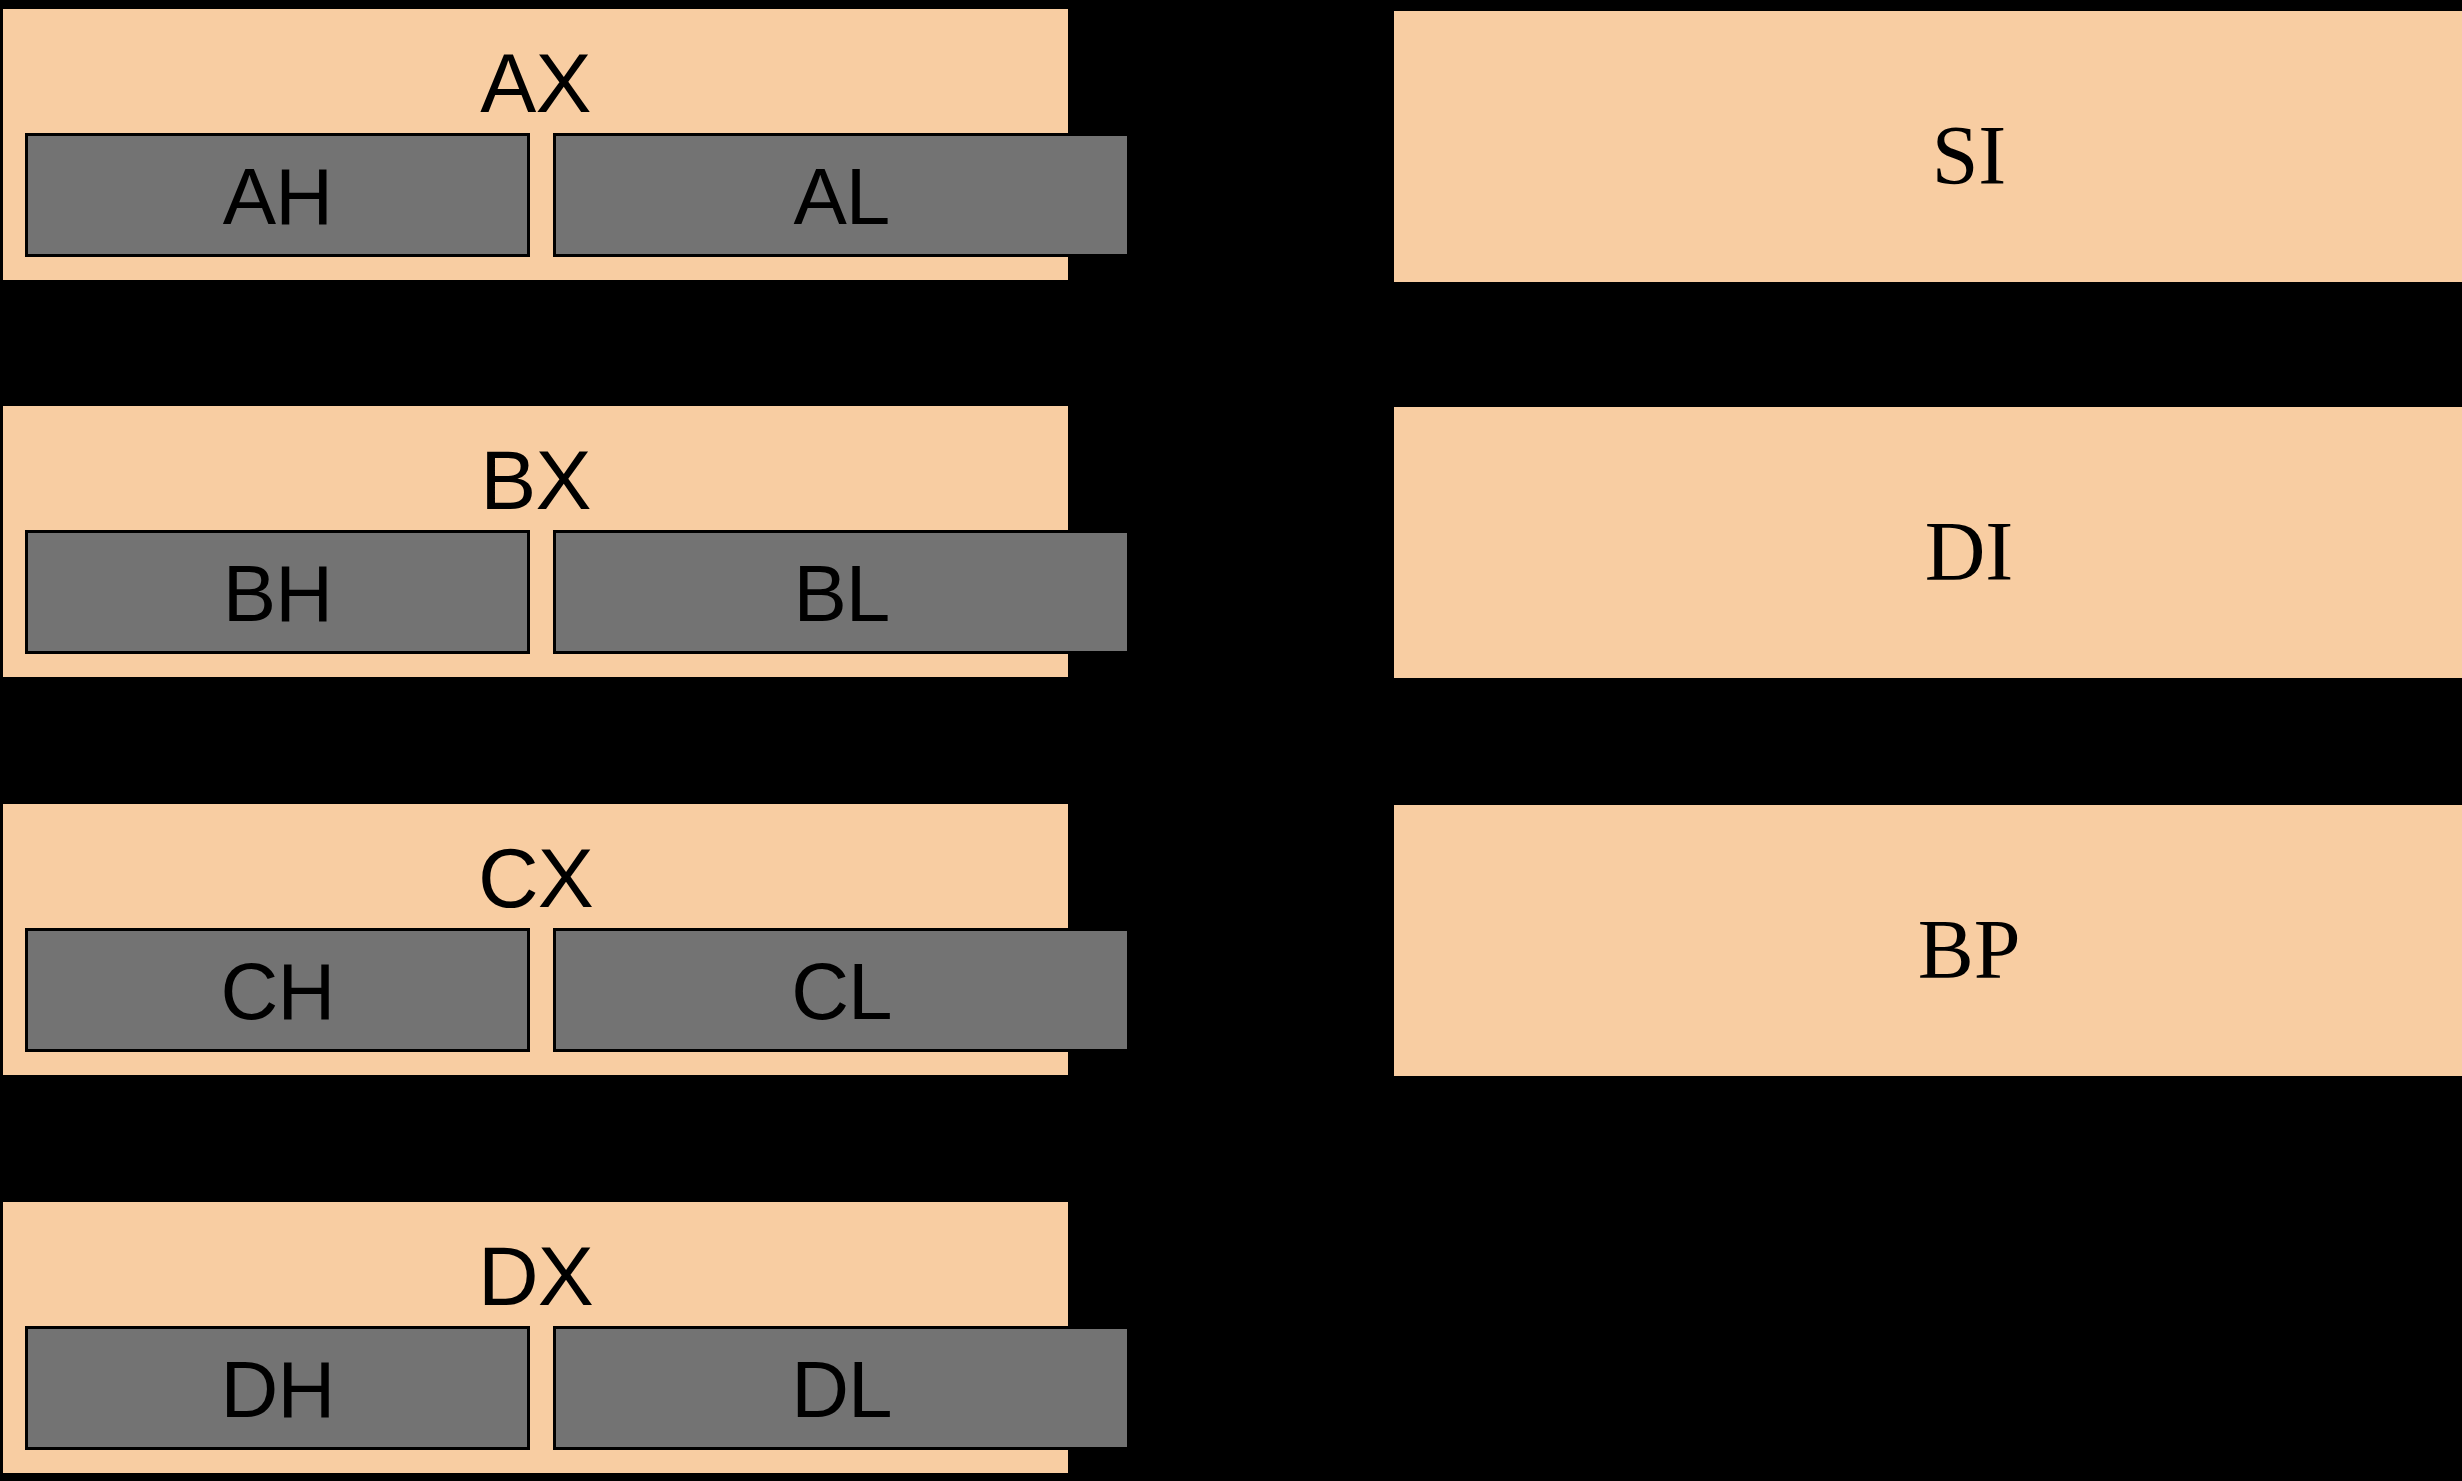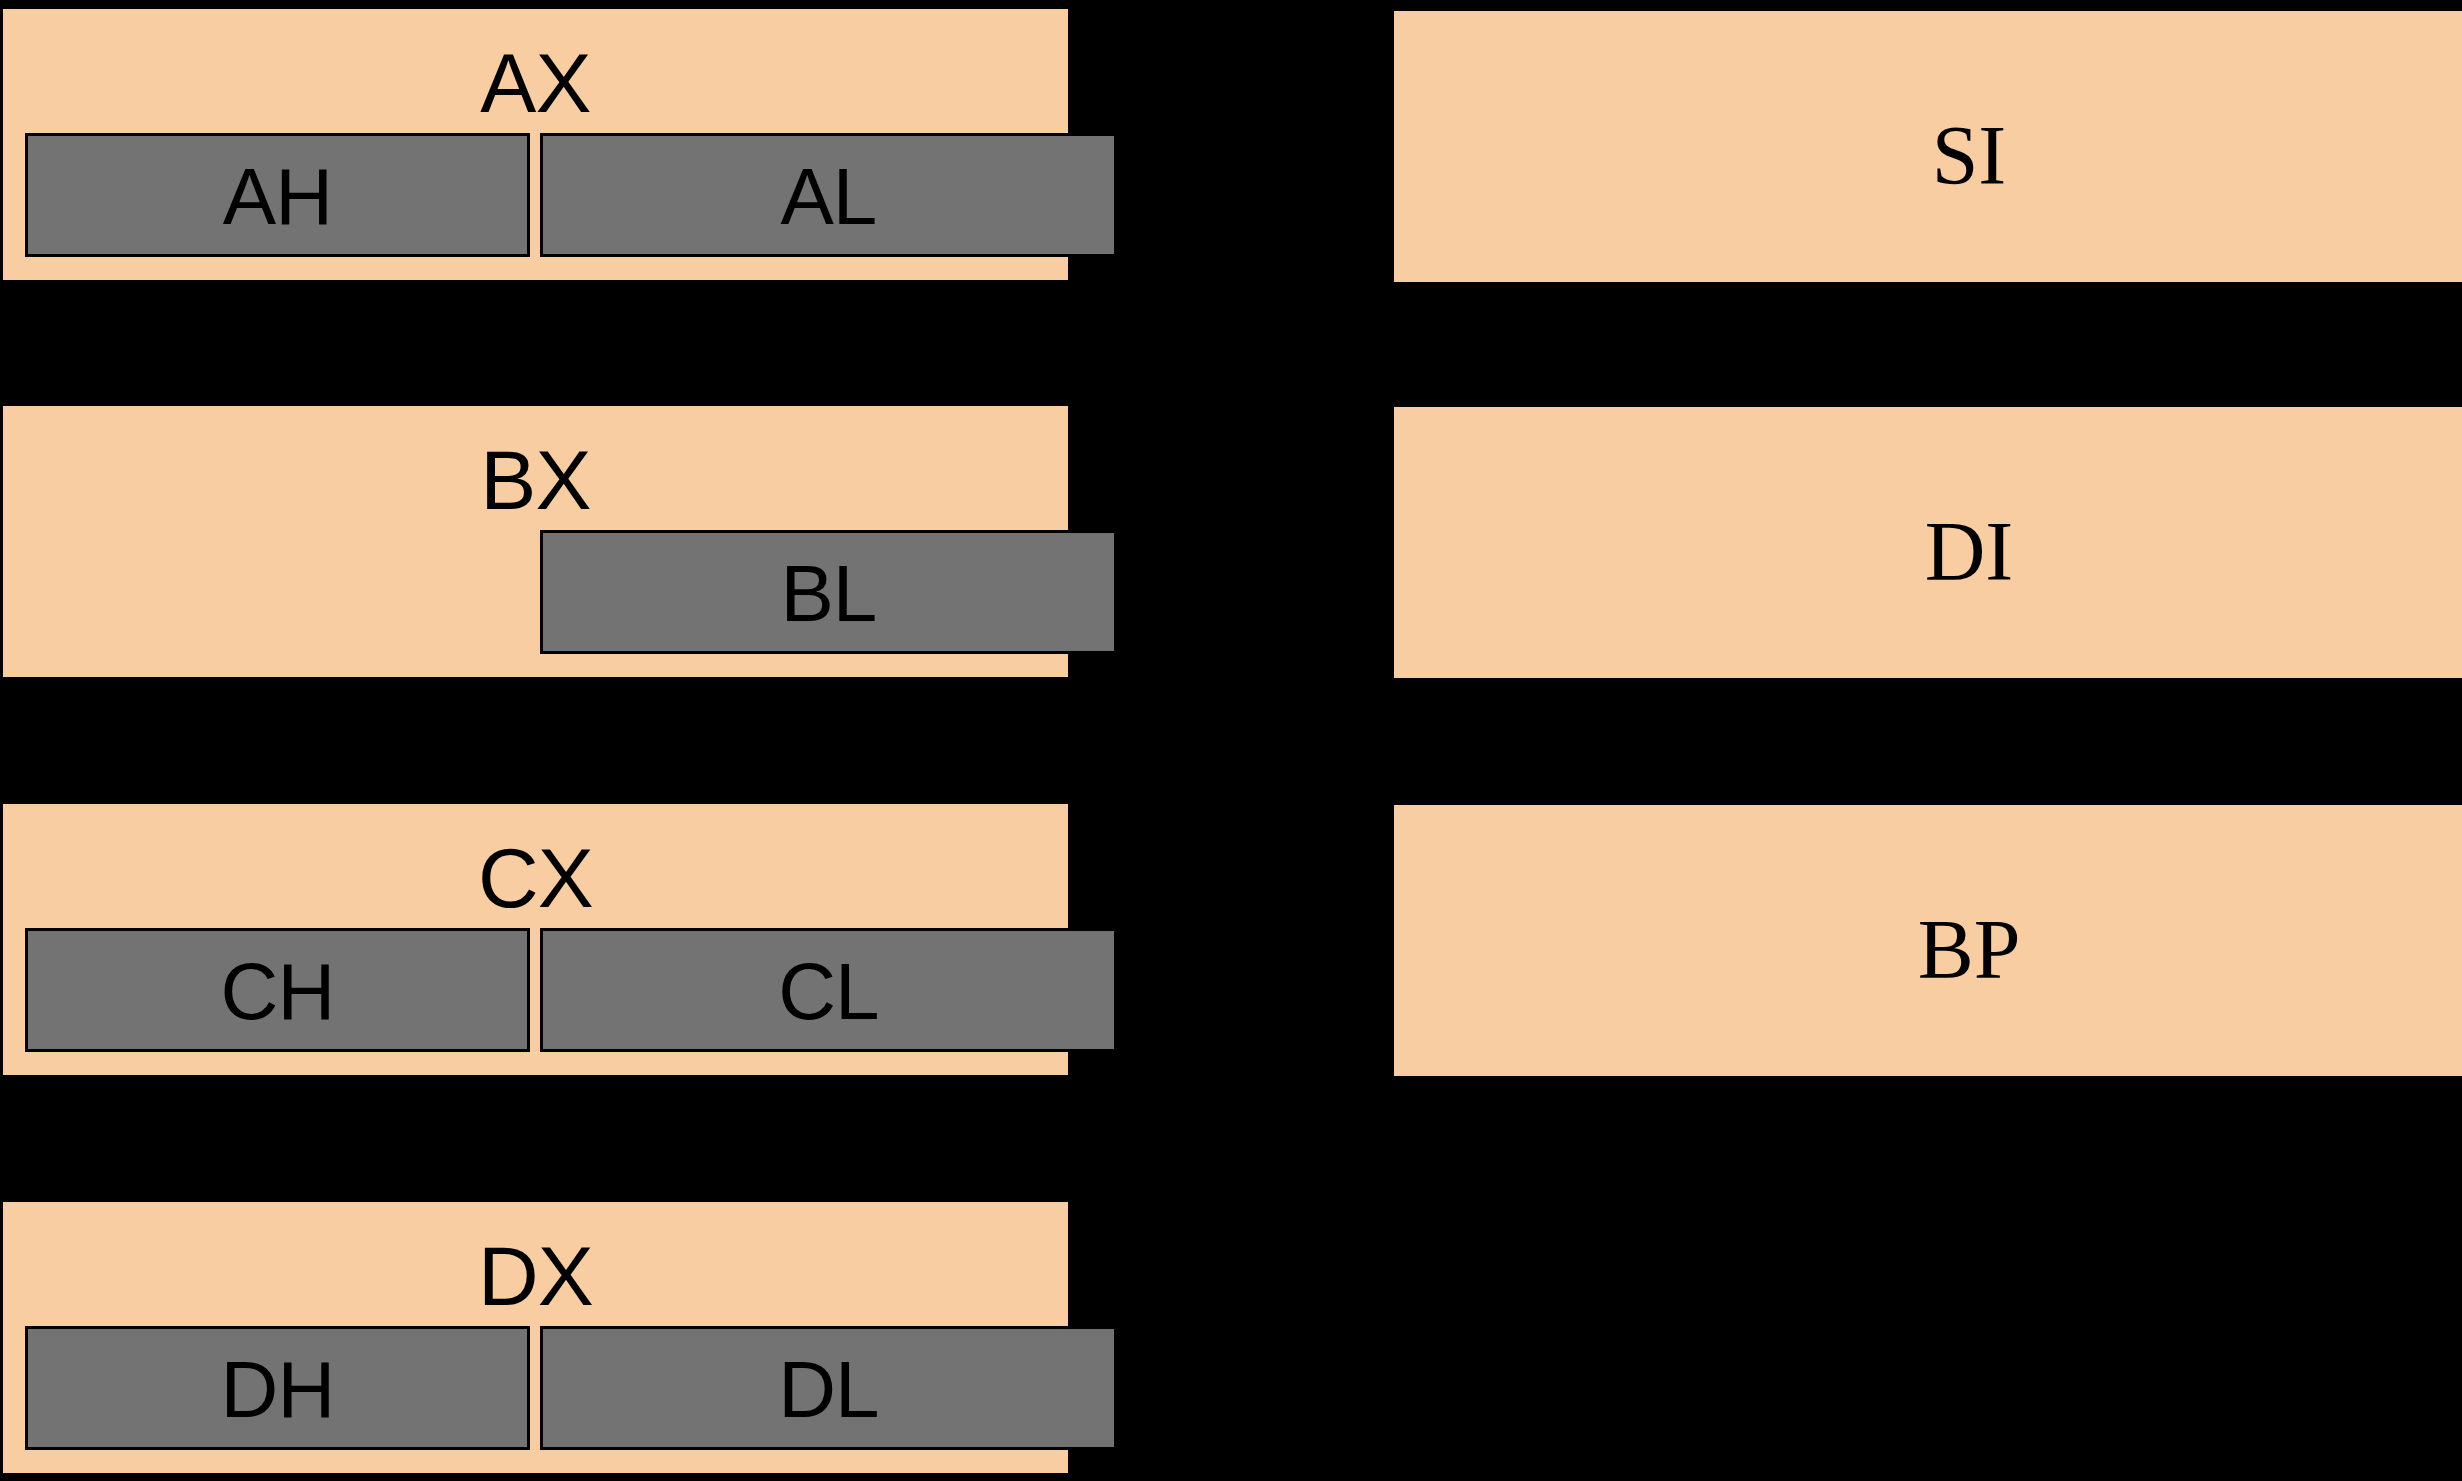--- a/index.html
+++ b/index.html
@@ -76,21 +76,21 @@
   
   .half {
     position: absolute;
     top: 124px;
     height: 124px;
     background: #737373;
     border: 3.8px solid #000000;
     box-sizing: border-box;
   }
   .half.hi { left: 22px;  width: 505px; }
-  .half.lo { left: 537px; width: 577px; }
+  .half.lo { left: 550px; width: 577px; }
 
   .half-label {
     position: absolute;
     left: 0;
     top: 21px;
     width: 100%;
     text-align: center;
     color: #000000;
     font-family: "Liberation Sans", sans-serif;
     font-size: 80px;
@@ -110,20 +110,23 @@
     <div class="half hi">
       <span class="half-label">AH</span>
     </div>
     <div class="half lo">
       <span class="half-label">AL</span>
     </div>
   </div>
 
   <div class="reg-box reg-wide" style="top:406px;">
     <span class="reg-label">BX</span>
+    <div class="half hi">
+      <span class="half-label">BH</span>
+    </div>
     <div class="half lo">
       <span class="half-label">BL</span>
     </div>
   </div>
 
   <div class="reg-box reg-wide" style="top:804px;">
     <span class="reg-label">CX</span>
     <div class="half hi">
       <span class="half-label">CH</span>
     </div>

